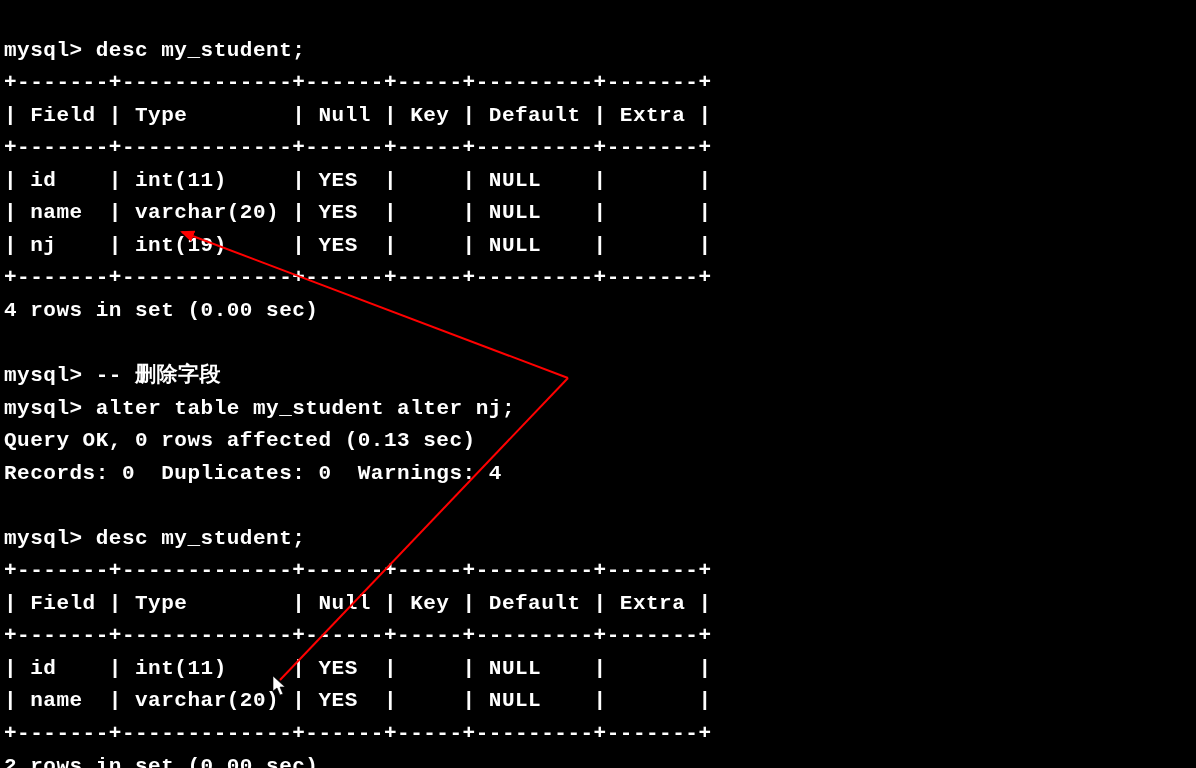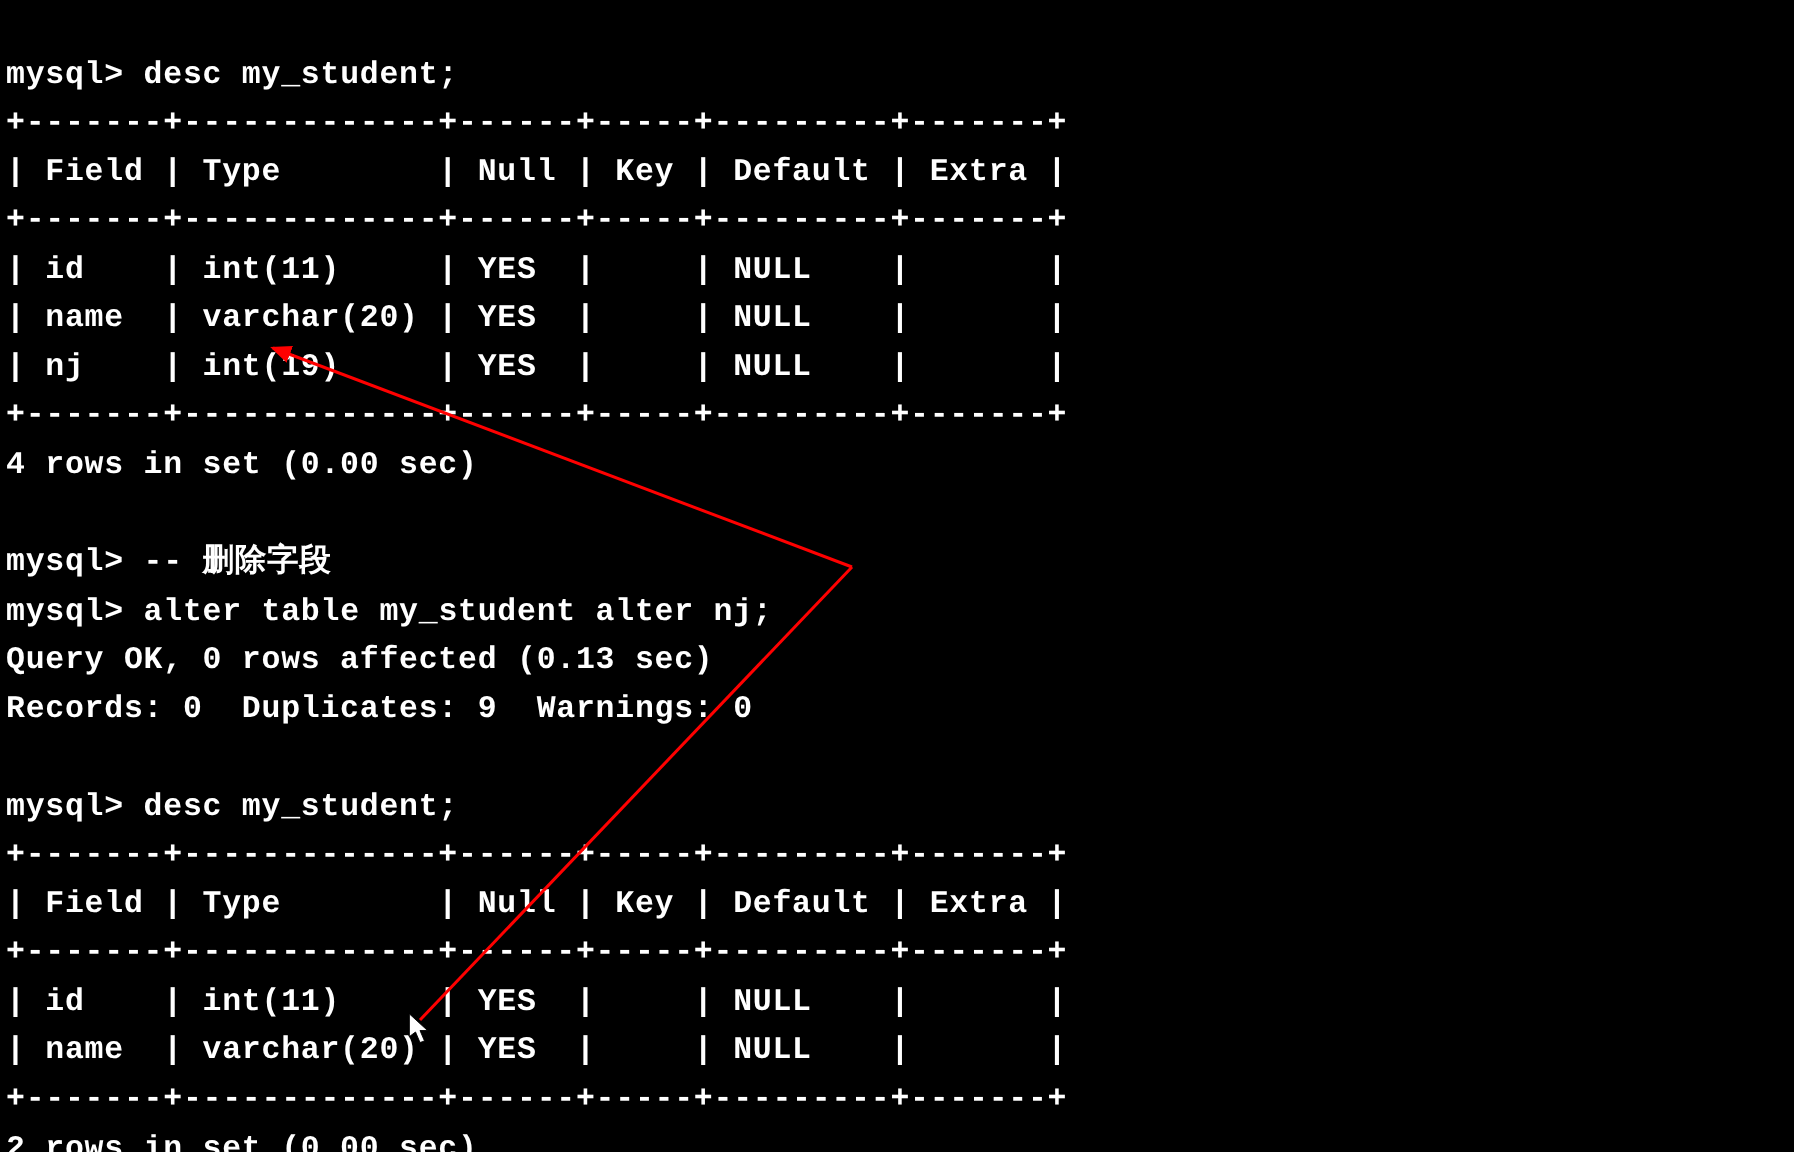--- a/index.html
+++ b/index.html
@@ -45,21 +45,21 @@
 <span class="line">+-------+-------------+------+-----+---------+-------+</span>
 <span class="line">| id    | int(11)     | YES  |     | NULL    |       |</span>
 <span class="line">| name  | varchar(20) | YES  |     | NULL    |       |</span>
 <span class="line">| nj    | int(19)     | YES  |     | NULL    |       |</span>
 <span class="line">+-------+-------------+------+-----+---------+-------+</span>
 <span class="line">4 rows in set (0.00 sec)</span>
 <span class="line"> </span>
 <span class="line"><span>mysql&gt;</span> <span>-- 删除字段</span></span>
 <span class="line"><span>mysql&gt;</span> <span>alter table my_student alter nj;</span></span>
 <span class="line">Query OK, 0 rows affected (0.13 sec)</span>
-<span class="line">Records: 0  Duplicates: 9  Warnings: 0</span>
+<span class="line">Records: 0  Duplicates: 0  Warnings: 4</span>
 <span class="line"> </span>
 <span class="line"><span>mysql&gt;</span> <span>desc my_student;</span></span>
 <span class="line">+-------+-------------+------+-----+---------+-------+</span>
 <span class="line">| Field | Type        | Null | Key | Default | Extra |</span>
 <span class="line">+-------+-------------+------+-----+---------+-------+</span>
 <span class="line">| id    | int(11)     | YES  |     | NULL    |       |</span>
 <span class="line">| name  | varchar(20) | YES  |     | NULL    |       |</span>
 <span class="line">+-------+-------------+------+-----+---------+-------+</span>
 <span class="line">2 rows in set (0.00 sec)</span>
 </div>

